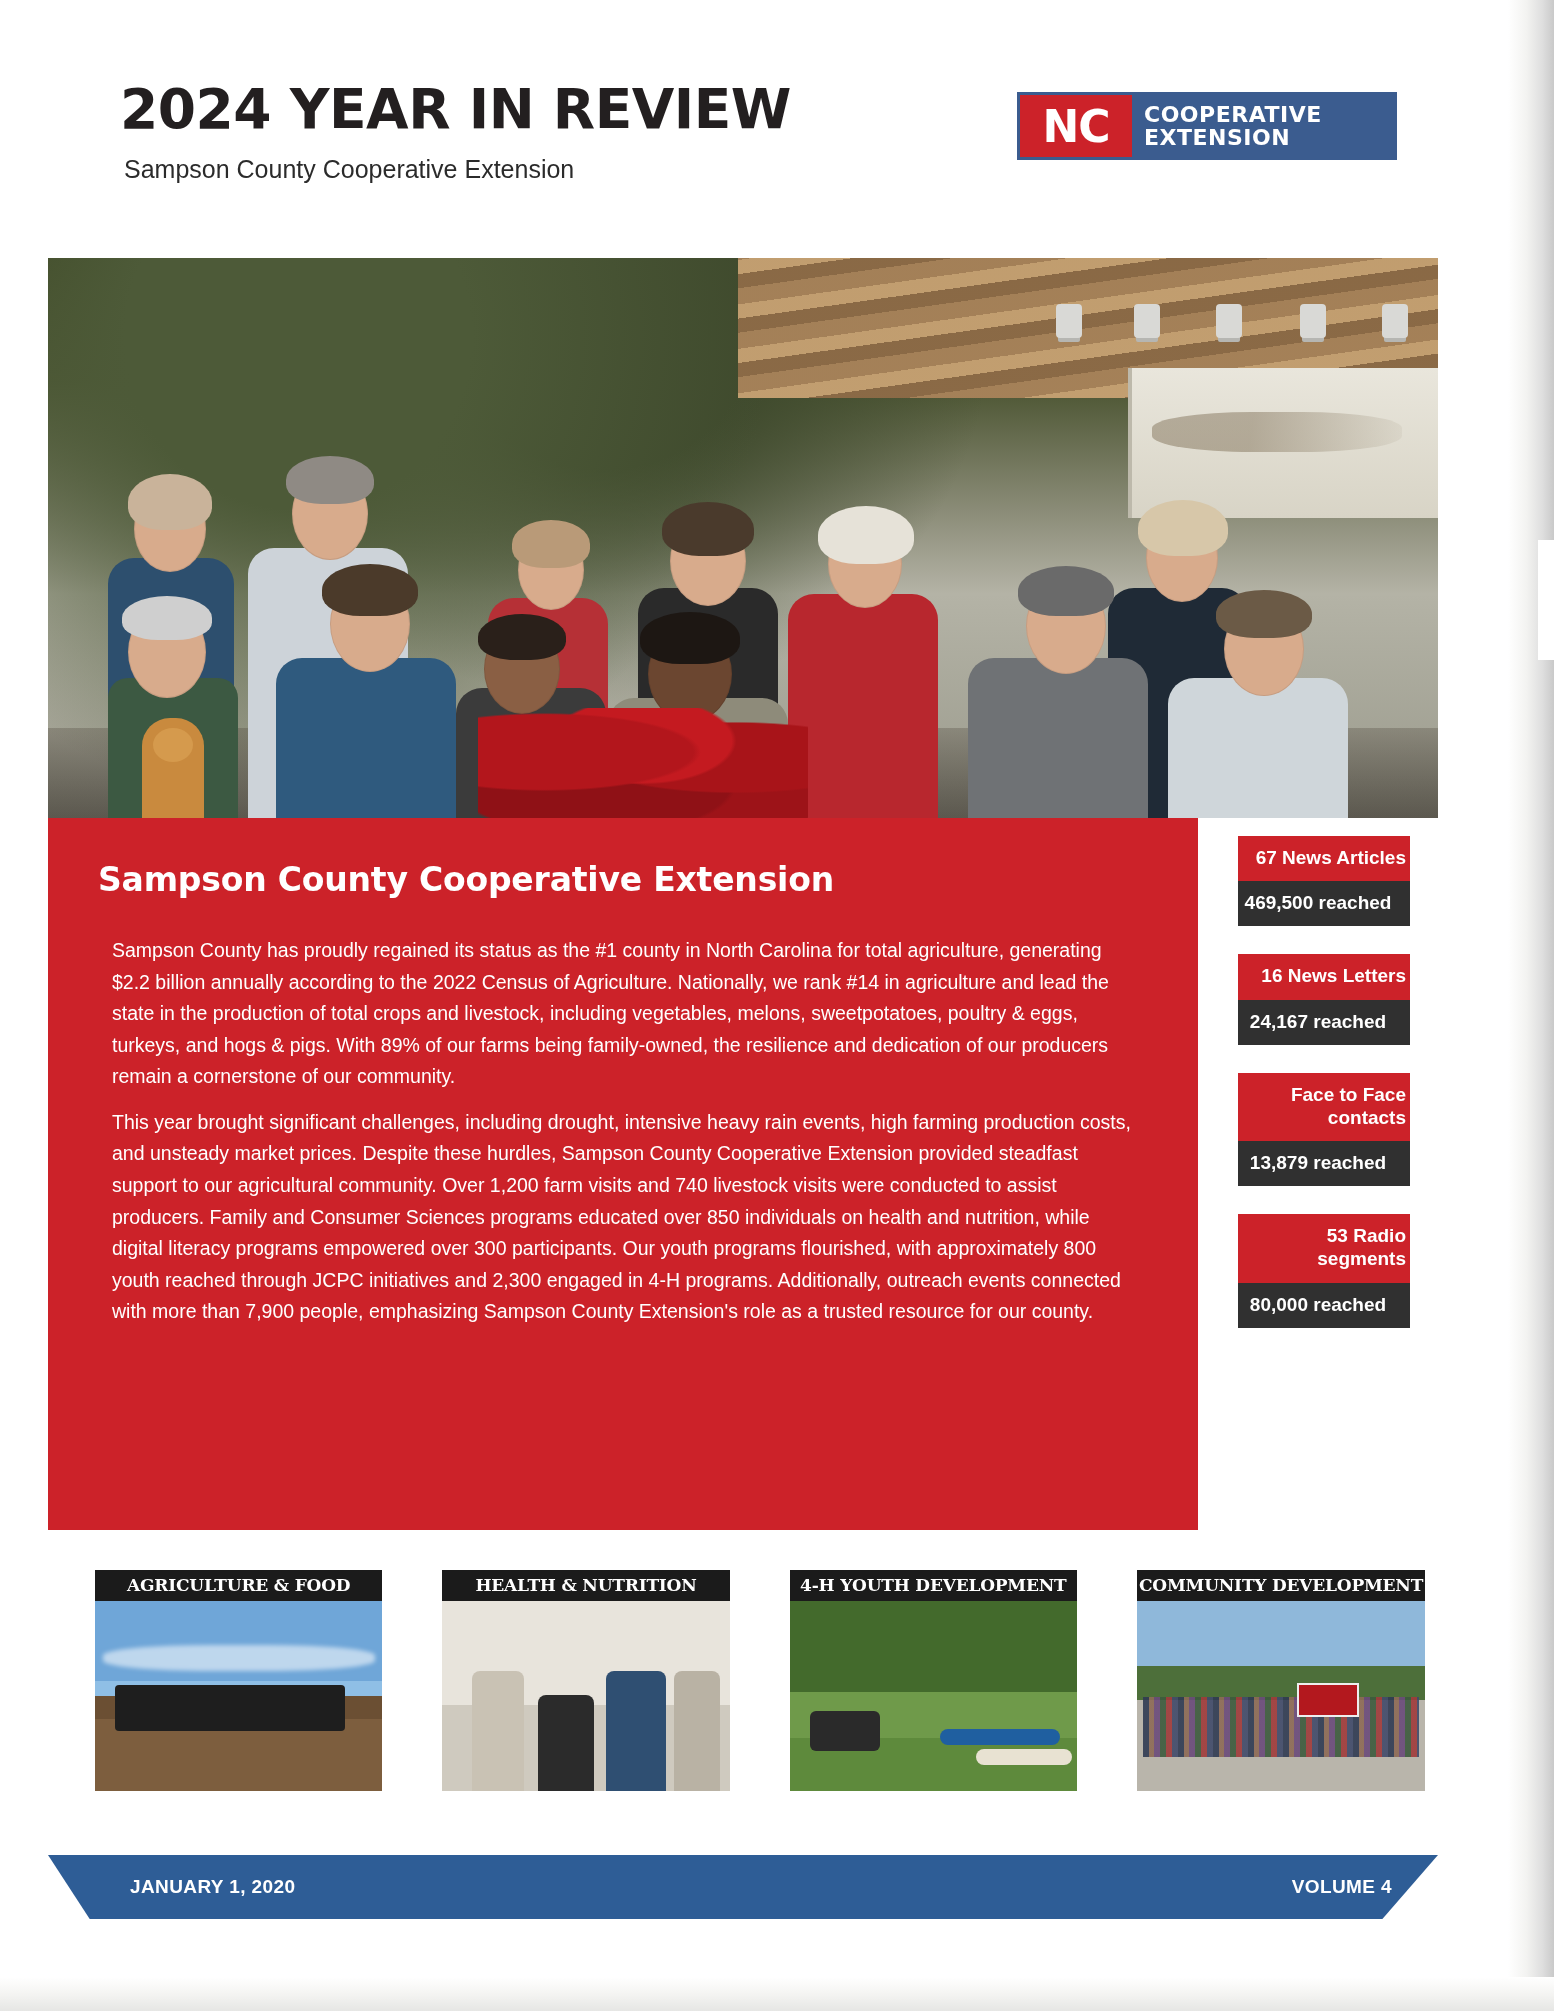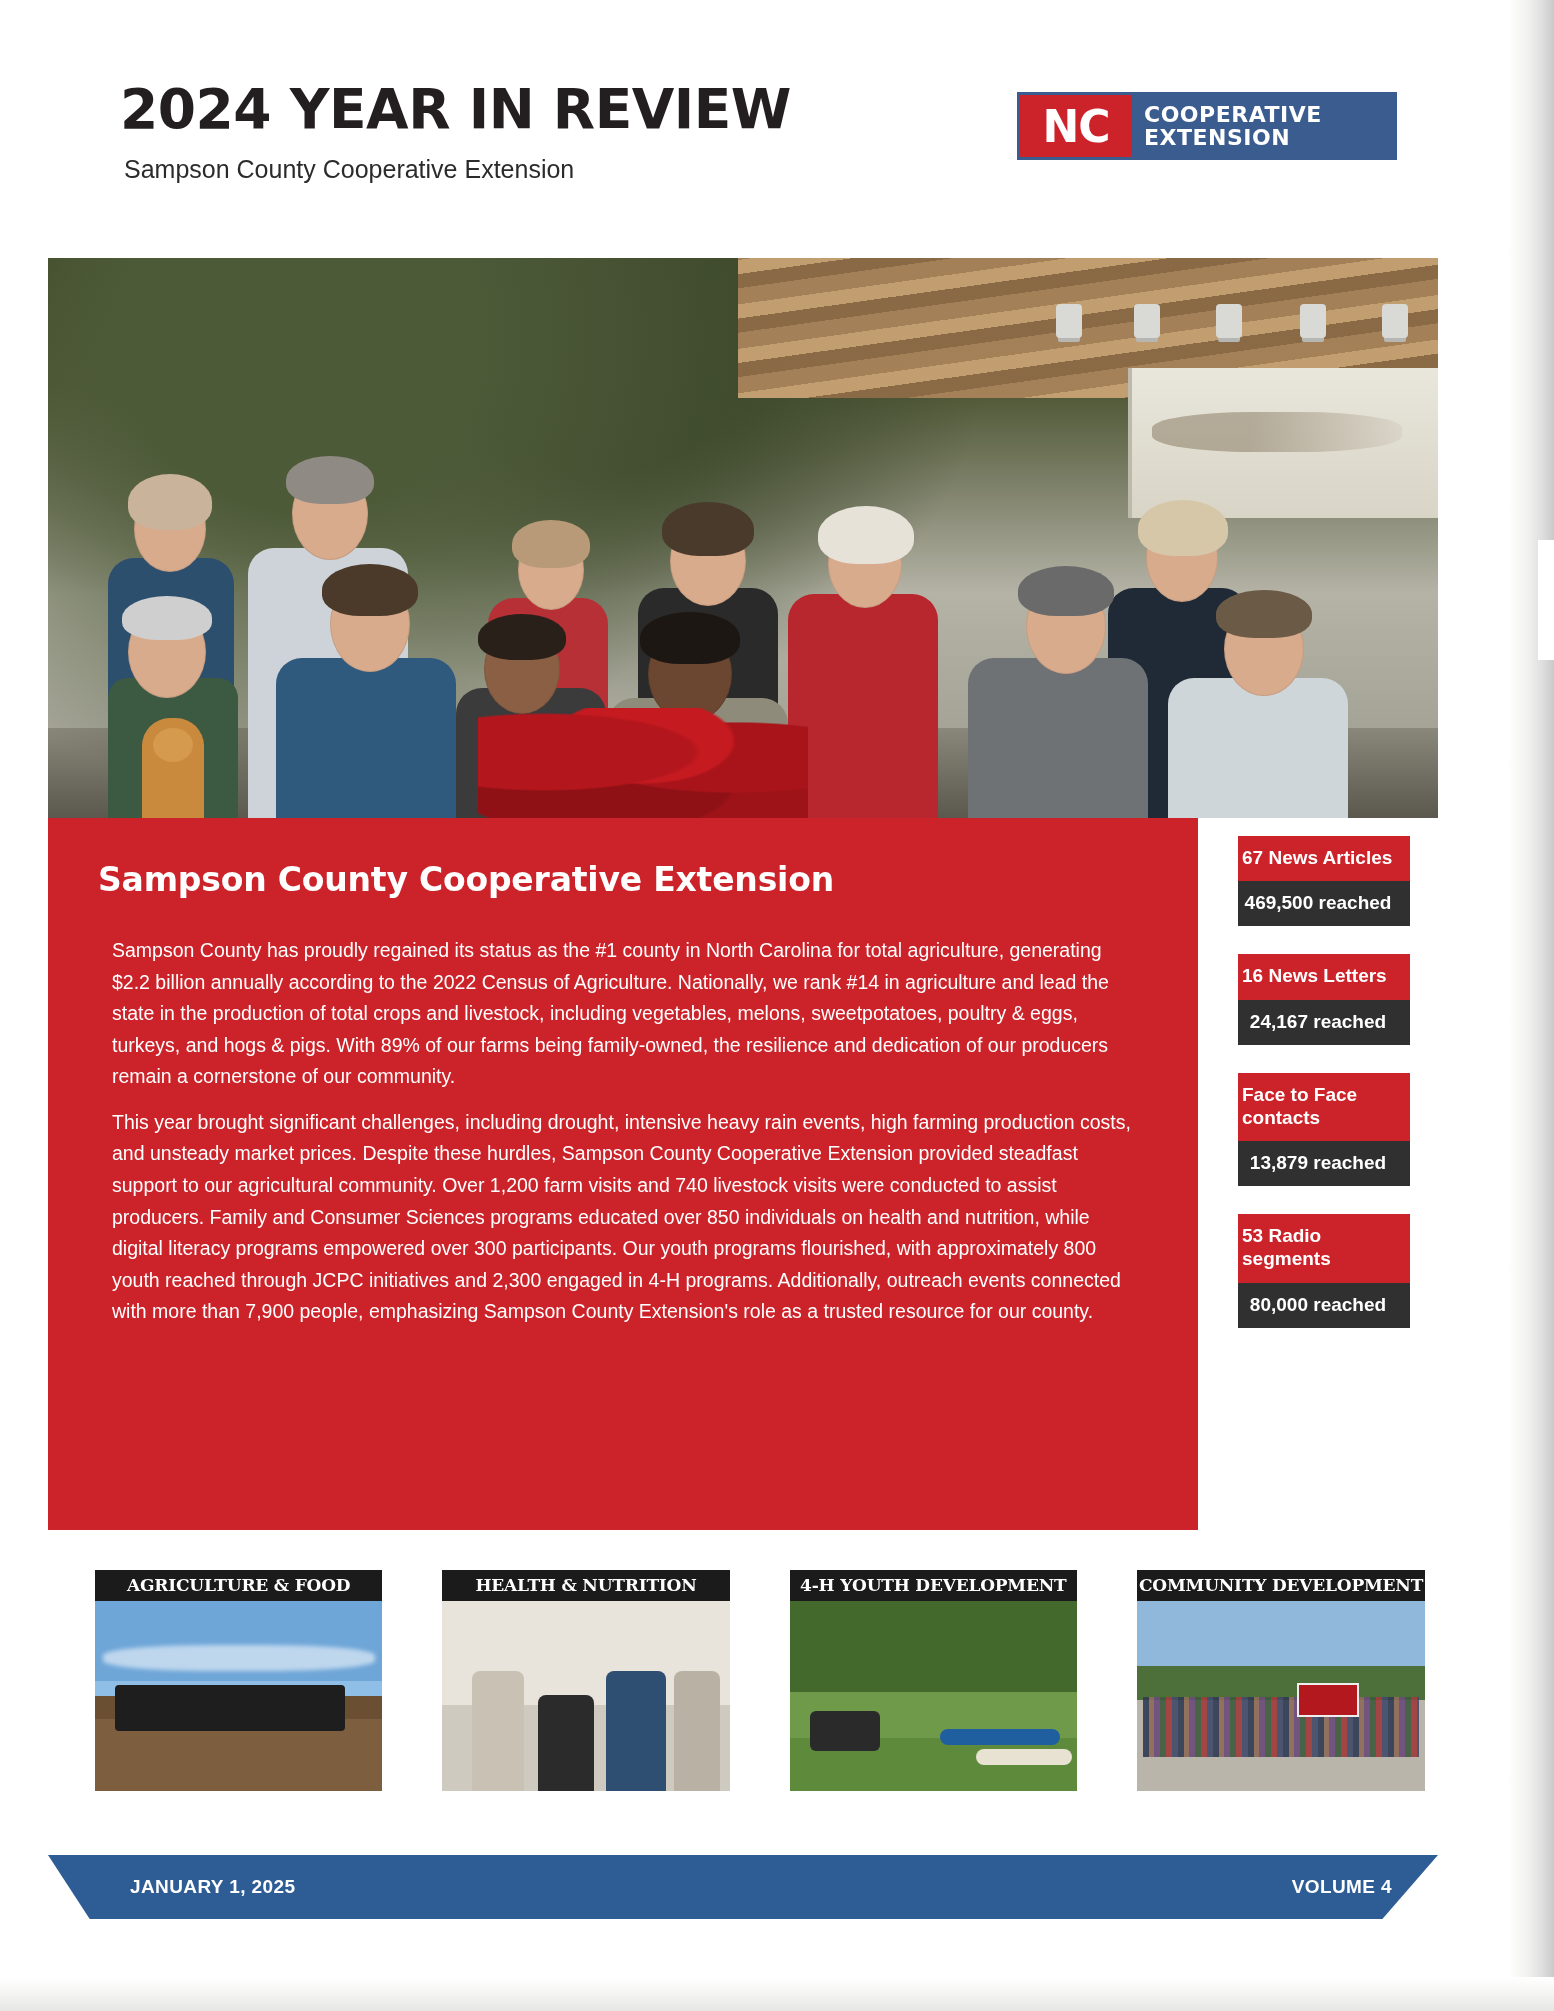--- a/index.html
+++ b/index.html
@@ -229,21 +229,21 @@
   }
   .stat {
     margin-bottom: 28px;
   }
   .stat-label {
     background: #cc2229;
     color: #ffffff;
     font-weight: bold;
     font-size: 19px;
     line-height: 1.22;
-    text-align: left;
+    text-align: right;
     padding: 10px 4px 12px 4px;
   }
   .stat-value {
     background: #303030;
     color: #ffffff;
     font-weight: bold;
     font-size: 19px;
     line-height: 1.22;
     text-align: center;
     padding: 10px 16px 12px 4px;
@@ -479,21 +479,21 @@
       <div class="card-cap">COMMUNITY DEVELOPMENT</div>
       <div class="card-photo ph-comm">
         <div class="crowdrow"></div>
         <div class="sign"></div>
       </div>
     </div>
 
   </div>
 
   <div class="footer">
-    <span>JANUARY 1, 2025</span>
+    <span>JANUARY 1, 2020</span>
     <span>VOLUME 4</span>
   </div>
 
   <div class="scan-edge-right"></div>
   <div class="scan-notch"></div>
   <div class="scan-edge-bottom"></div>
 
 </div>
 
 </body></html>

